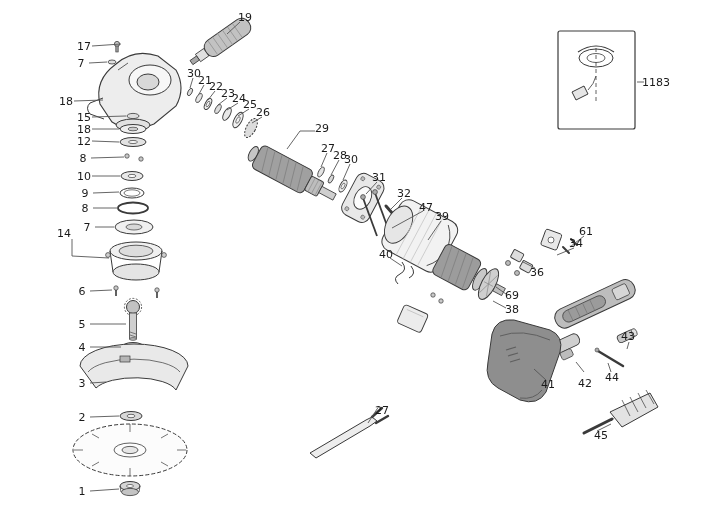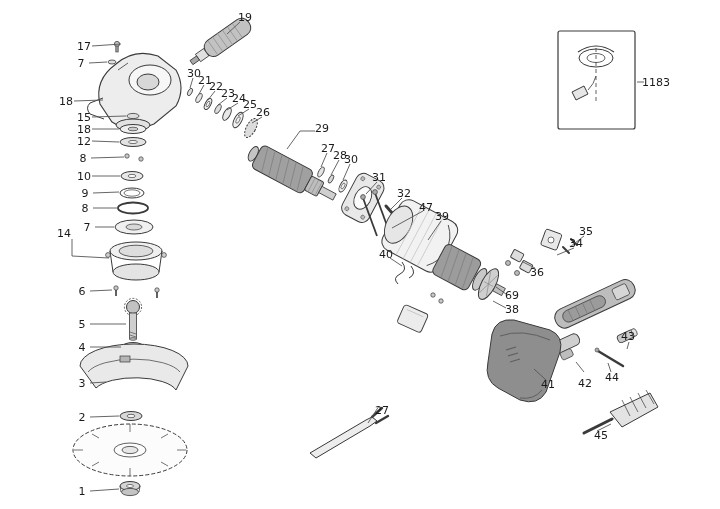--- a/index.html
+++ b/index.html
@@ -376,21 +376,21 @@
   <div class="part-label" style="left:250px;top:104px">25</div>
   <div class="part-label" style="left:263px;top:112px">26</div>
   <div class="part-label" style="left:322px;top:128px">29</div>
   <div class="part-label" style="left:328px;top:148px">27</div>
   <div class="part-label" style="left:340px;top:155px">28</div>
   <div class="part-label" style="left:351px;top:159px">30</div>
   <div class="part-label" style="left:379px;top:177px">31</div>
   <div class="part-label" style="left:404px;top:193px">32</div>
   <div class="part-label" style="left:426px;top:207px">47</div>
   <div class="part-label" style="left:442px;top:216px">39</div>
-  <div class="part-label" style="left:586px;top:231px">35</div>
+  <div class="part-label" style="left:586px;top:231px">61</div>
   <div class="part-label" style="left:576px;top:243px">34</div>
   <div class="part-label" style="left:537px;top:272px">36</div>
   <div class="part-label" style="left:386px;top:254px">40</div>
   <div class="part-label" style="left:512px;top:295px">69</div>
   <div class="part-label" style="left:512px;top:309px">38</div>
   <div class="part-label" style="left:628px;top:336px">43</div>
   <div class="part-label" style="left:585px;top:383px">42</div>
   <div class="part-label" style="left:612px;top:377px">44</div>
   <div class="part-label" style="left:548px;top:384px">41</div>
   <div class="part-label" style="left:382px;top:410px">27</div>

